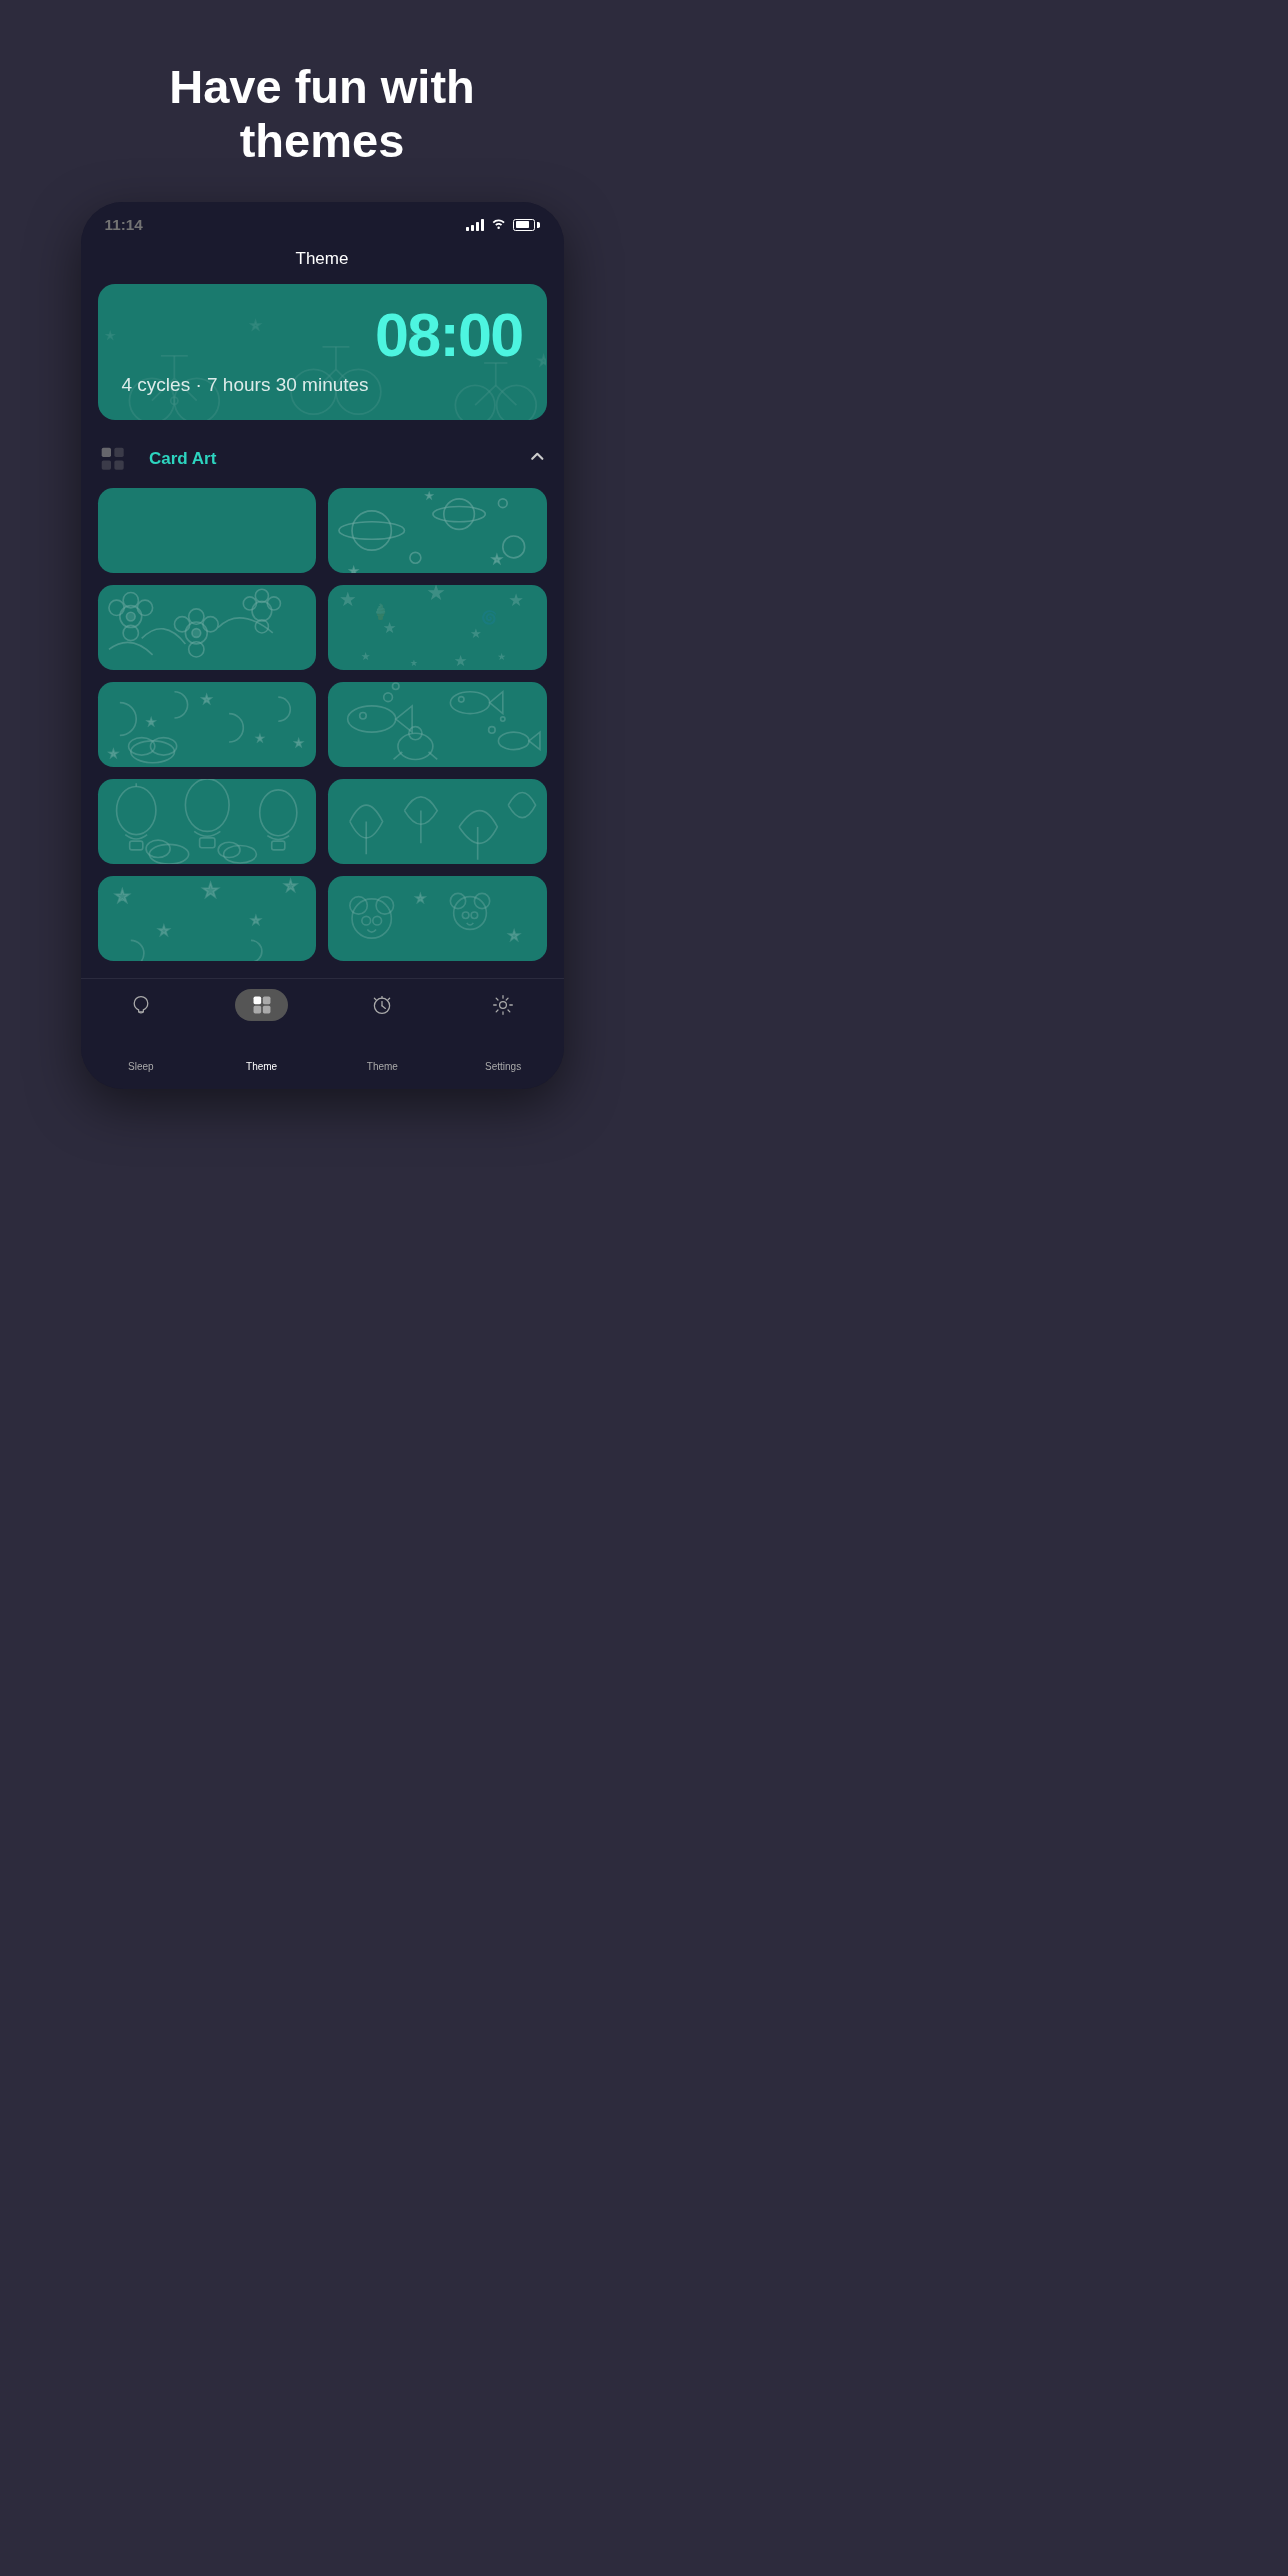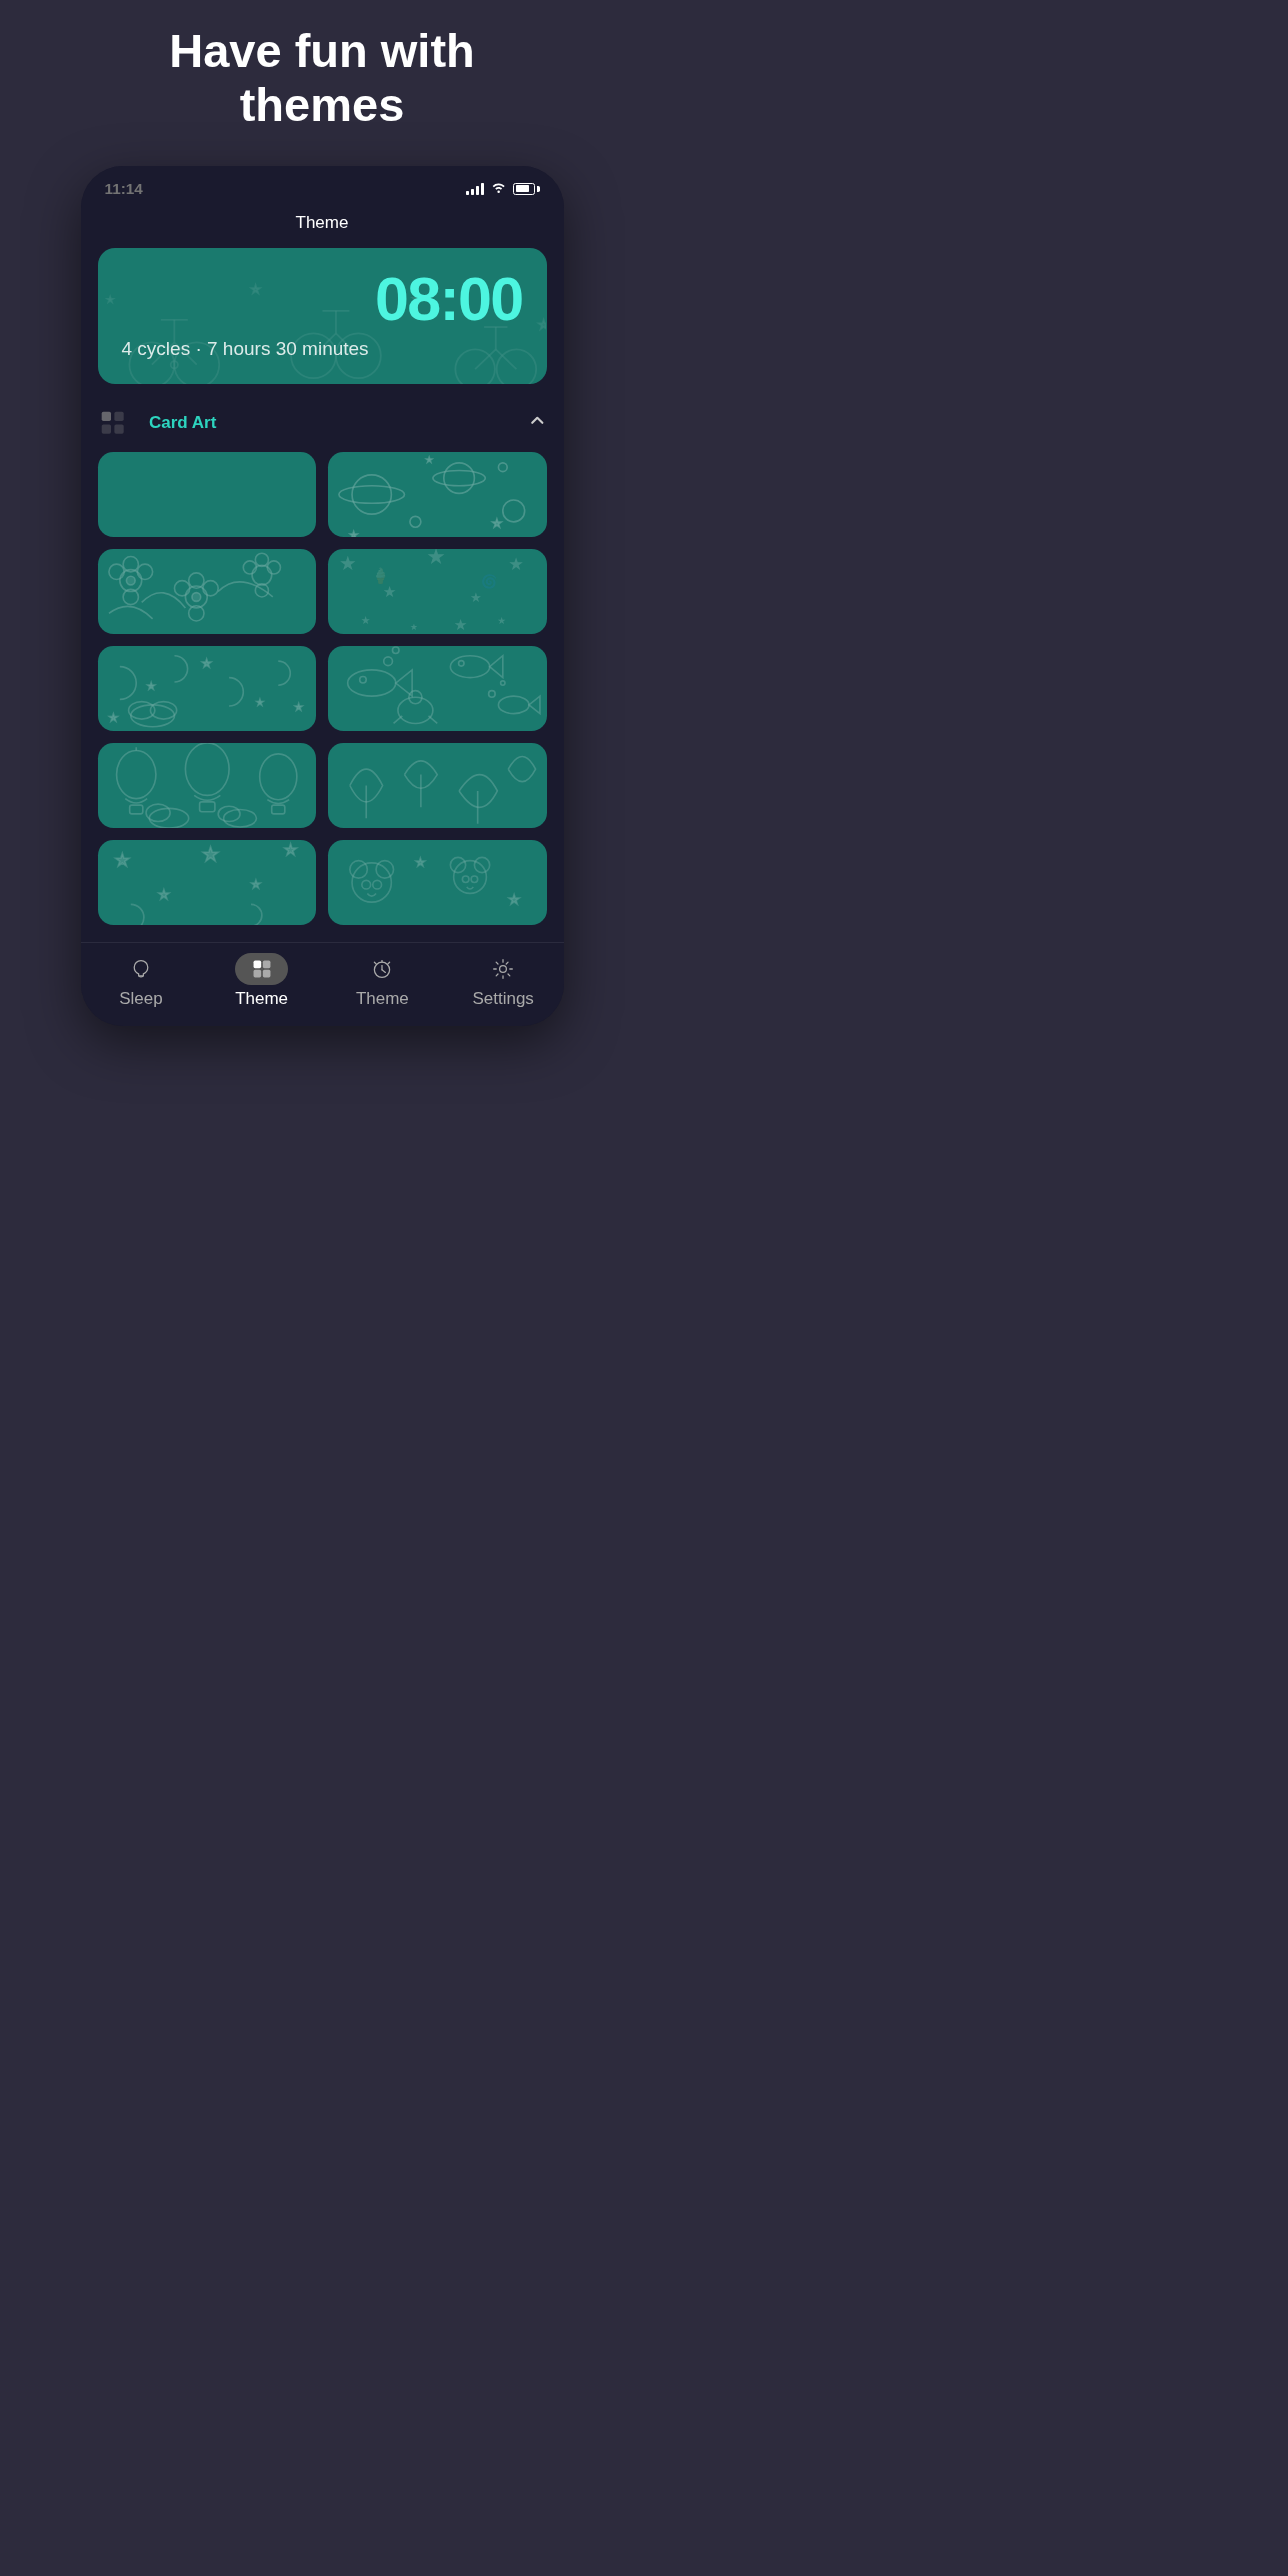--- a/index.html
+++ b/index.html
@@ -10,21 +10,21 @@
       background-color: #2d2b3d;
       display: flex;
       flex-direction: column;
       align-items: center;
       font-family: -apple-system, BlinkMacSystemFont, 'Segoe UI', sans-serif;
       overflow-x: hidden;
     }
 
     .page-header {
       text-align: center;
-      padding: 24px 68px 34px;
+      padding: 60px 68px 34px;
     }
 
     .page-header h1 {
       color: #ffffff;
       font-size: 47px;
       font-weight: 800;
       line-height: 1.15;
     }
 
     
@@ -243,22 +243,23 @@
     .nav-item {
       display: flex;
       flex-direction: column;
       align-items: center;
       gap: 3.4px;
       cursor: pointer;
       min-width: 68px;
     }
 
     .nav-label {
-      font-size: 17px;
+      font-size: 10px;
       color: #aaaaaa;
+      margin-top: 36px;
     }
 
     .nav-item.active .nav-icon-wrap {
       background-color: #555555;
       border-radius: 17px;
       padding: 5.1px 15.3px;
     }
 
     .nav-item.active .nav-label {
       color: #ffffff;

